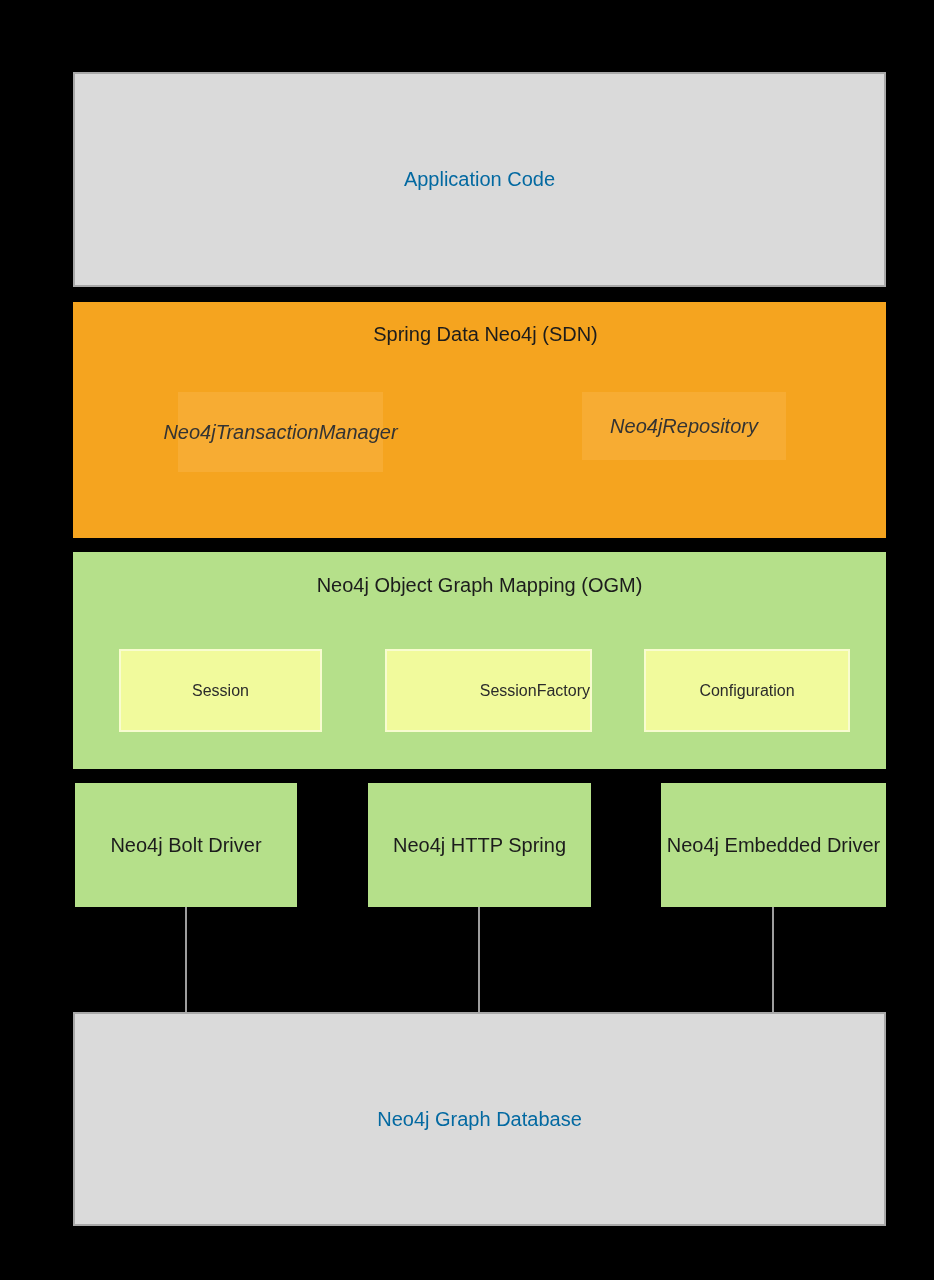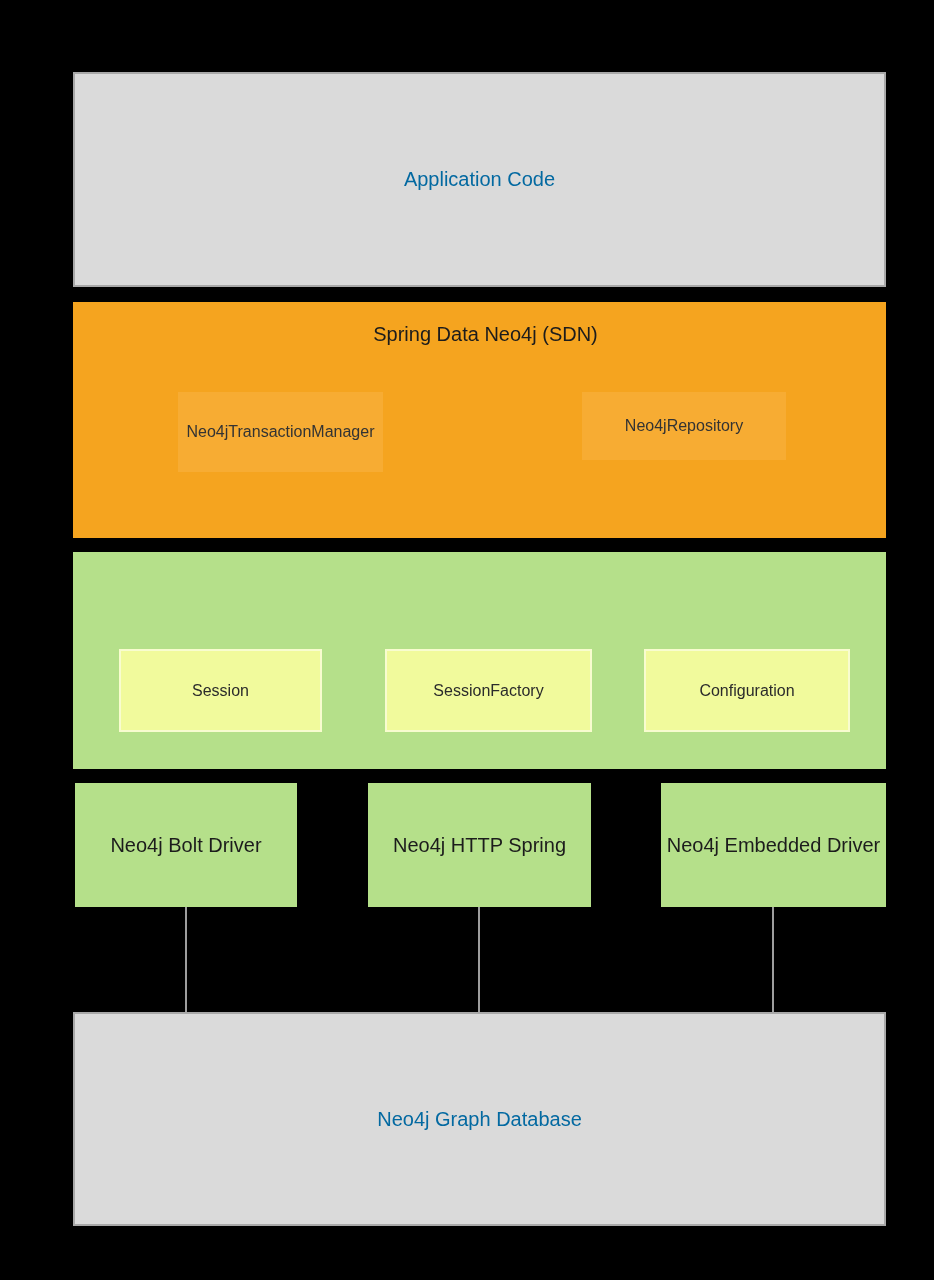--- a/index.html
+++ b/index.html
@@ -35,22 +35,23 @@
     color: #1c1c1c;
   }
 
   .sdn-box { background: #f5a41f; }
   .sdn-inner {
     position: absolute;
     background: #f7ac33;
     display: flex;
     align-items: center;
     justify-content: center;
-    font-size: 16px;
+    font-size: 20px;
     color: #333333;
+    font-style: italic;
   }
 
   .ogm-box { background: #b5e08a; }
   .ogm-inner {
     position: absolute;
     background: #f1fa9c;
     border: 2px solid #f8fccf;
     display: flex;
     align-items: center;
     justify-content: center;
@@ -89,24 +90,25 @@
     <div class="layer-title" style="top:21px;padding-left:12px;">Spring Data Neo4j (SDN)</div>
     <div class="sdn-inner" style="left:105px; top:90px; width:205px; height:80px;">
       <span>Neo4jTransactionManager</span>
     </div>
     <div class="sdn-inner" style="left:509px; top:90px; width:204px; height:68px;">
       <span>Neo4jRepository</span>
     </div>
   </div>
 
   <div class="box ogm-box" style="left:73px; top:552px; width:813px; height:217px;">
+    <div class="layer-title" style="top:22px;">Neo4j Object Graph Mapping (OGM)</div>
     <div class="ogm-inner" style="left:46px; top:97px; width:199px; height:79px;">
       <span>Session</span>
     </div>
-    <div class="ogm-inner" style="left:312px; top:97px; width:203px; height:79px;">
+    <div class="ogm-inner" style="left:312px; top:97px; width:203px; height:79px;justify-content:flex-end;">
       <span>SessionFactory</span>
     </div>
     <div class="ogm-inner" style="left:571px; top:97px; width:202px; height:79px;">
       <span>Configuration</span>
     </div>
   </div>
 
   <div class="box driver-box" style="left:75px; top:783px; width:222px; height:124px;">
     <span>Neo4j Bolt Driver</span>
   </div>

